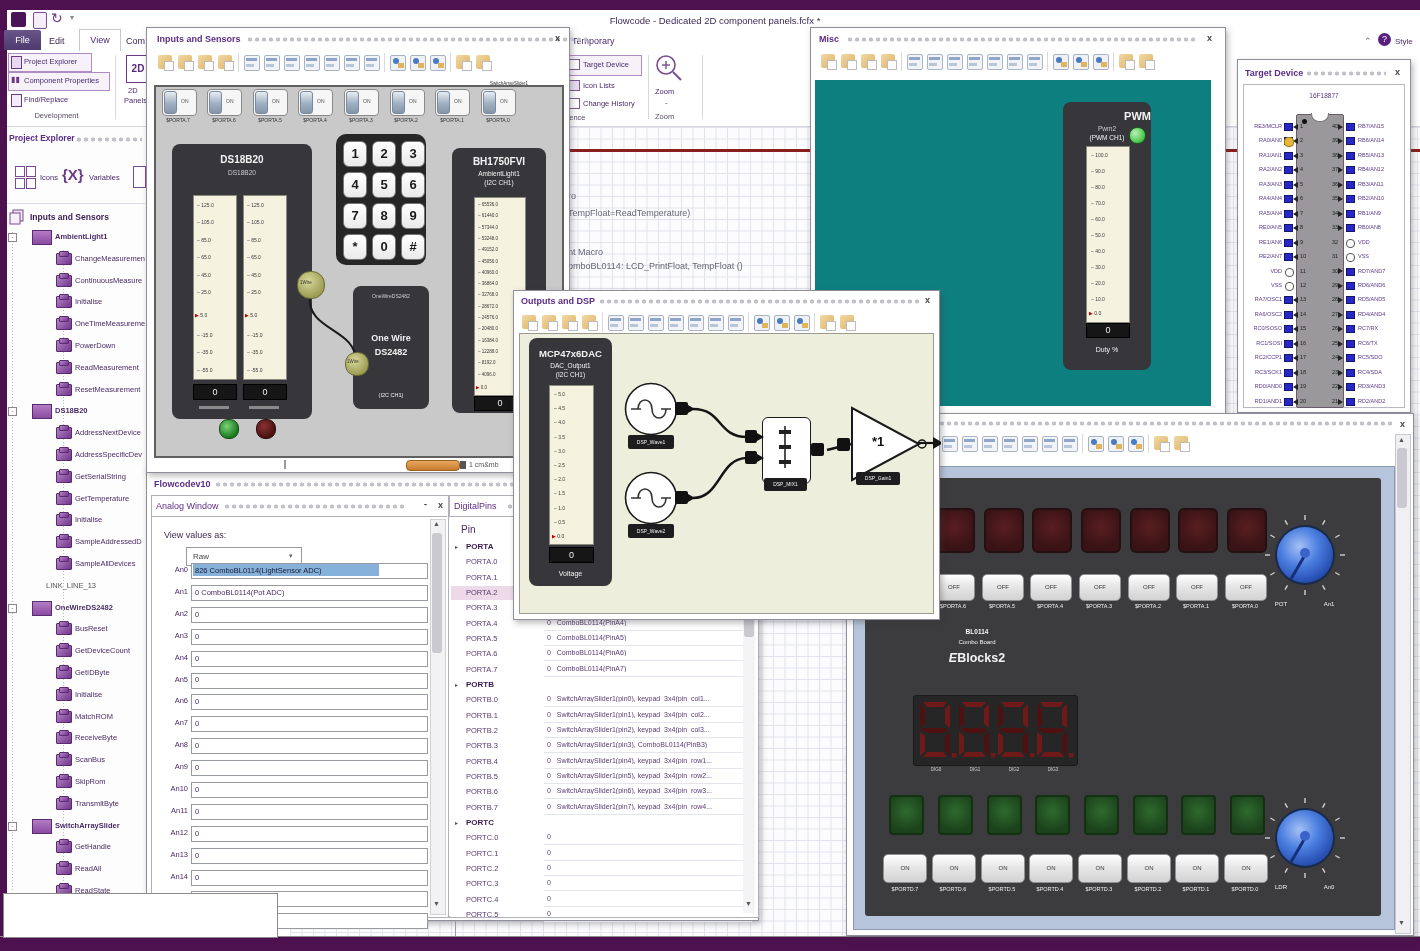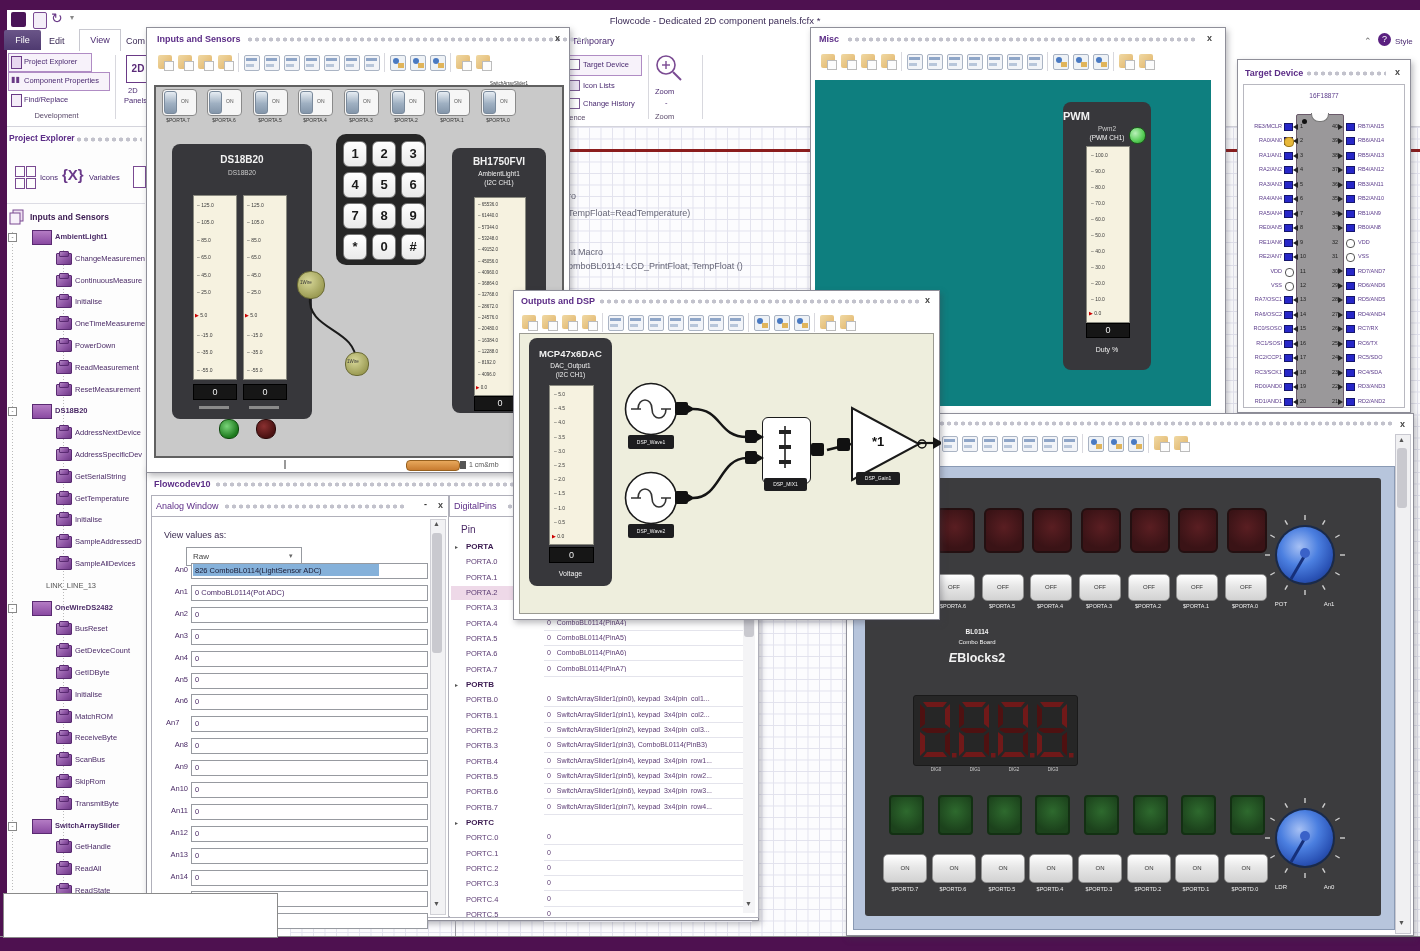--- a/index.html
+++ b/index.html
@@ -407,21 +407,21 @@
       <div class="ico" style="left:282px;top:26px;background:#eef2f6;border:1px solid #a8b2c2"></div>
       <div class="ab" style="left:285px;top:29px;width:6px;height:6px;background:#4a7ac2;border-radius:3px"></div>
       <div class="ab" style="left:290px;top:34px;width:6px;height:5px;background:#e0b45a"></div>
       <div class="tbsep" style="left:302px;top:24px;height:19px"></div>
       <div class="ico" style="left:308px;top:26px;background:linear-gradient(135deg,#f0d9a4,#e0b266)"></div>
       <div class="ab" style="left:314px;top:32px;width:8px;height:8px;background:#fcfcfc;border:1px solid #bcbcbc"></div>
       <div class="ico" style="left:328px;top:26px;background:linear-gradient(135deg,#f0d9a4,#e0b266)"></div>
       <div class="ab" style="left:334px;top:32px;width:8px;height:8px;background:#fcfcfc;border:1px solid #bcbcbc"></div>
 <div class="ab" style="left:4px;top:52px;width:396px;height:326px;background:#0e7f7f"></div>
 <div class="dark" style="left:252px;top:74px;width:88px;height:268px">
-<div class="wtx" style="left:0;top:8px;width:88px;text-align:left;font-size:11px;font-weight:bold">PWM</div>
+<div class="wtx" style="left:0;top:8px;width:88px;text-align:right;font-size:11px;font-weight:bold">PWM</div>
 <div class="wtx" style="left:0;top:23px;width:88px;text-align:center;font-size:6.5px;color:#cccccc">Pwm2</div>
 <div class="wtx" style="left:0;top:32px;width:88px;text-align:center;font-size:6.5px">(PWM CH1)</div>
 <div class="ab" style="left:66px;top:25px;width:15px;height:15px;border-radius:8px;background:radial-gradient(circle at 35% 35%,#b8f0b8,#55cc55 60%,#2a8a2a);border:1px solid #1a5a1a"></div>
 <div class="slider" style="left:23px;top:44px;width:42px;height:175px">
 <div class="tick" style="left:4px;top:5px">– 100.0</div>
 <div class="tick" style="left:4px;top:21px">– 90.0</div>
 <div class="tick" style="left:4px;top:37px">– 80.0</div>
 <div class="tick" style="left:4px;top:53px">– 70.0</div>
 <div class="tick" style="left:4px;top:69px">– 60.0</div>
 <div class="tick" style="left:4px;top:85px">– 50.0</div>
@@ -665,21 +665,21 @@
           <div class="txt" style="left:43px;top:115px;font-size:7.5px;color:#4a2a66">0</div>
           <div class="txt" style="left:14px;top:136px;width:22px;text-align:right;font-size:7.5px;color:#4a2a66">An4</div>
           <div class="inbox" style="left:39px;top:134px;width:235px;height:14px"></div>
           <div class="txt" style="left:43px;top:137px;font-size:7.5px;color:#4a2a66">0</div>
           <div class="txt" style="left:14px;top:158px;width:22px;text-align:right;font-size:7.5px;color:#4a2a66">An5</div>
           <div class="inbox" style="left:39px;top:156px;width:235px;height:14px"></div>
           <div class="txt" style="left:43px;top:158px;font-size:7.5px;color:#4a2a66">0</div>
           <div class="txt" style="left:14px;top:179px;width:22px;text-align:right;font-size:7.5px;color:#4a2a66">An6</div>
           <div class="inbox" style="left:39px;top:177px;width:235px;height:14px"></div>
           <div class="txt" style="left:43px;top:180px;font-size:7.5px;color:#4a2a66">0</div>
-          <div class="txt" style="left:14px;top:201px;width:22px;font-size:7.5px;color:#4a2a66">An7</div>
+          <div class="txt" style="left:14px;top:201px;width:22px;text-align:right;font-size:7.5px;color:#4a2a66">An7</div>
           <div class="inbox" style="left:39px;top:199px;width:235px;height:14px"></div>
           <div class="txt" style="left:43px;top:202px;font-size:7.5px;color:#4a2a66">0</div>
           <div class="txt" style="left:14px;top:223px;width:22px;text-align:right;font-size:7.5px;color:#4a2a66">An8</div>
           <div class="inbox" style="left:39px;top:221px;width:235px;height:14px"></div>
           <div class="txt" style="left:43px;top:224px;font-size:7.5px;color:#4a2a66">0</div>
           <div class="txt" style="left:14px;top:245px;width:22px;text-align:right;font-size:7.5px;color:#4a2a66">An9</div>
           <div class="inbox" style="left:39px;top:243px;width:235px;height:14px"></div>
           <div class="txt" style="left:43px;top:246px;font-size:7.5px;color:#4a2a66">0</div>
           <div class="txt" style="left:14px;top:267px;width:22px;text-align:right;font-size:7.5px;color:#4a2a66">An10</div>
           <div class="inbox" style="left:39px;top:265px;width:235px;height:14px"></div>
@@ -916,20 +916,26 @@
 <div class="key" style="left:7px;top:38px;width:22px;height:24px;font-size:13px;line-height:24px">4</div>
 <div class="key" style="left:36px;top:38px;width:22px;height:24px;font-size:13px;line-height:24px">5</div>
 <div class="key" style="left:65px;top:38px;width:22px;height:24px;font-size:13px;line-height:24px">6</div>
 <div class="key" style="left:7px;top:69px;width:22px;height:24px;font-size:13px;line-height:24px">7</div>
 <div class="key" style="left:36px;top:69px;width:22px;height:24px;font-size:13px;line-height:24px">8</div>
 <div class="key" style="left:65px;top:69px;width:22px;height:24px;font-size:13px;line-height:24px">9</div>
 <div class="key" style="left:7px;top:100px;width:22px;height:24px;font-size:13px;line-height:24px">*</div>
 <div class="key" style="left:36px;top:100px;width:22px;height:24px;font-size:13px;line-height:24px">0</div>
 <div class="key" style="left:65px;top:100px;width:22px;height:24px;font-size:13px;line-height:24px">#</div>
 </div>
+<div class="dark" style="left:197px;top:199px;width:76px;height:123px">
+<div class="wtx" style="left:0;top:7px;width:76px;text-align:center;font-size:5px;color:#cccccc">OneWireDS2482</div>
+<div class="wtx" style="left:0;top:47px;width:76px;text-align:center;font-size:9px;font-weight:bold">One Wire</div>
+<div class="wtx" style="left:0;top:61px;width:76px;text-align:center;font-size:9px;font-weight:bold">DS2482</div>
+<div class="wtx" style="left:0;top:106px;width:76px;text-align:center;font-size:5.5px">(I2C CH1)</div>
+</div>
 <svg class="ab" style="left:135px;top:179px" width="90" height="120" viewBox="0 0 90 120">
           <path d="M19,30 C15,65 66,62 65,96" fill="none" stroke="#1a1a1a" stroke-width="2"></path>
         </svg>
 <div class="ab" style="left:141px;top:184px;width:26px;height:26px;border-radius:13px;background:radial-gradient(circle at 40% 35%,#d8d89a,#9a9a52 75%);border:1px solid #6a6a34"></div>
 <div class="txt" style="left:144px;top:193px;font-size:4.5px;color:#333">1Wire</div>
 <div class="ab" style="left:189px;top:265px;width:22px;height:22px;border-radius:11px;background:radial-gradient(circle at 40% 35%,#d8d89a,#9a9a52 75%);border:1px solid #6a6a34"></div>
 <div class="txt" style="left:191px;top:272px;font-size:4.5px;color:#333">1Wire</div>
 <div class="dark" style="left:296px;top:61px;width:94px;height:265px">
 <div class="wtx" style="left:0;top:8px;width:94px;text-align:center;font-size:10px;font-weight:bold">BH1750FVI</div>
 <div class="wtx" style="left:0;top:22px;width:94px;text-align:center;font-size:6.5px">AmbientLight1</div>

